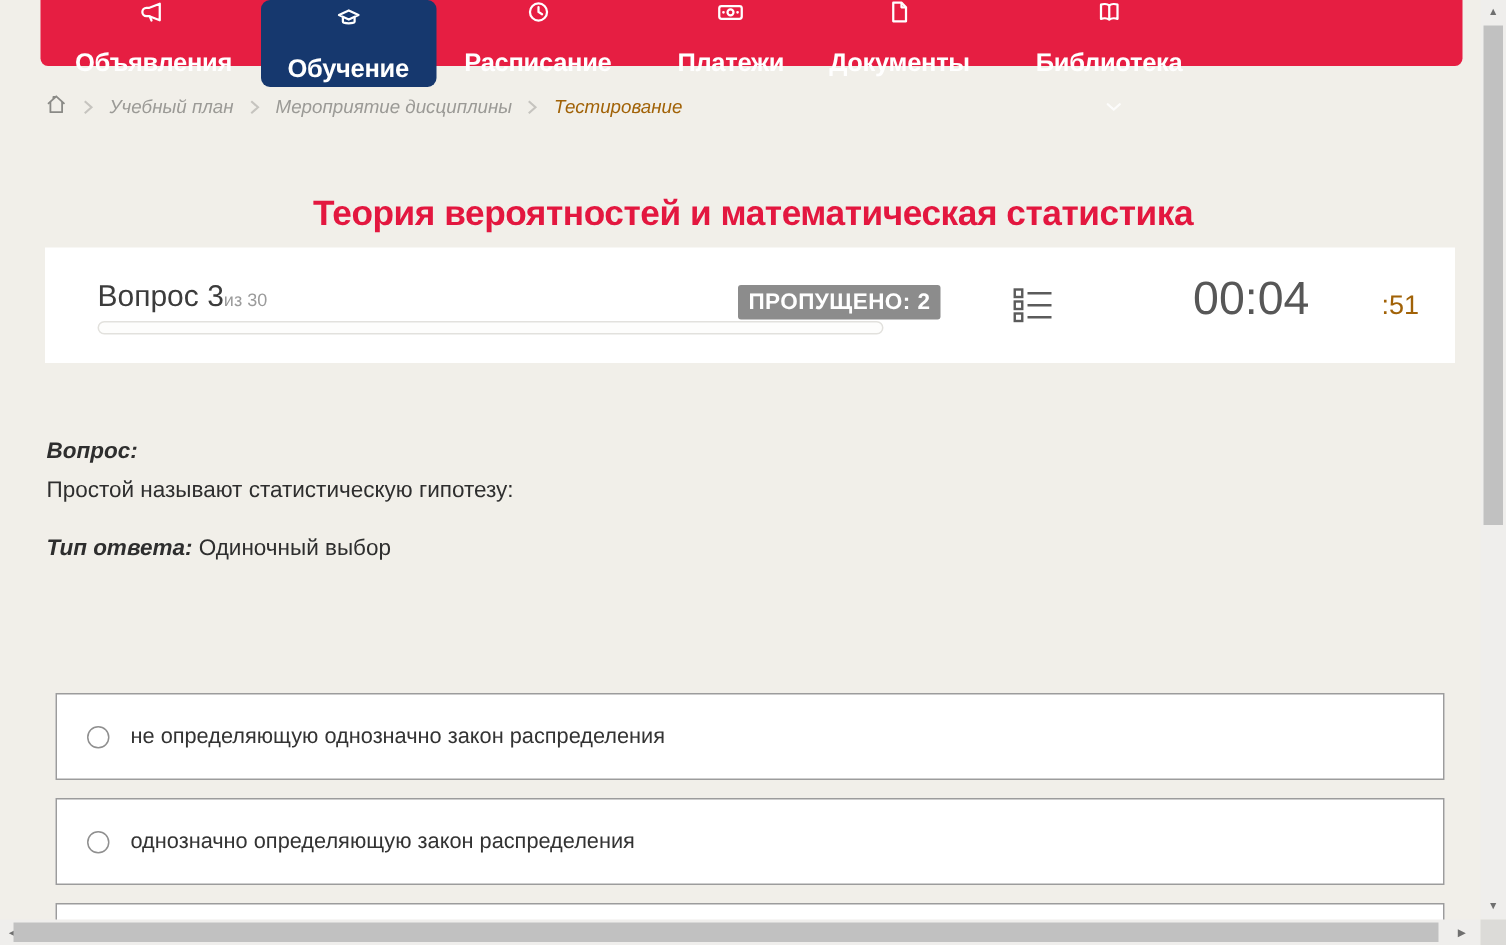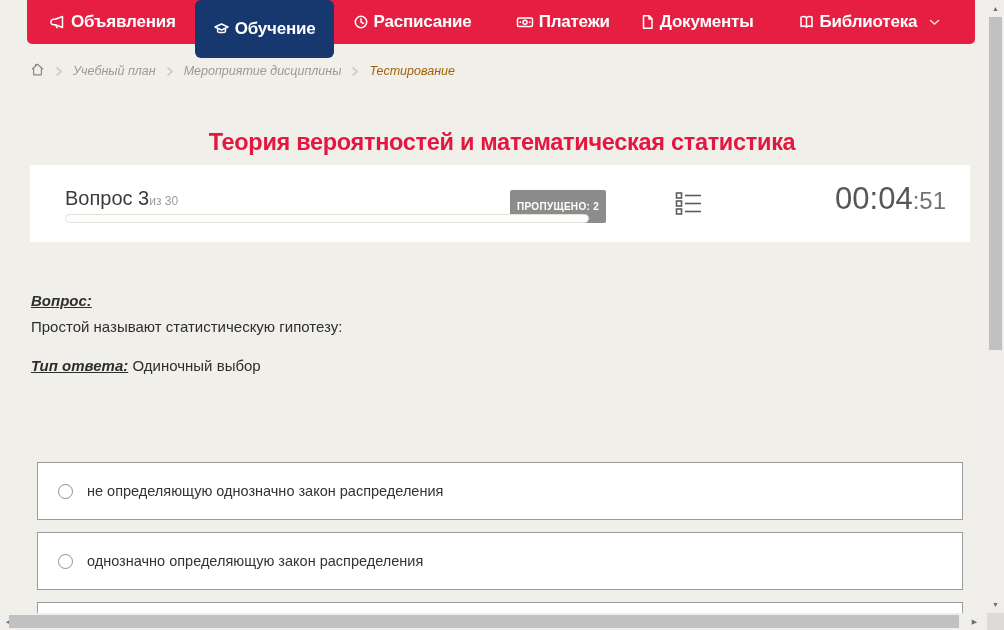--- a/index.html
+++ b/index.html
@@ -8,23 +8,24 @@
     background:#f1efe9;font-family:"Liberation Sans",sans-serif;
     -webkit-font-smoothing:antialiased;
   }
   
   .navbar{
     position:absolute;left:27px;top:0;width:948px;height:44px;
     background:#e61e42;border-radius:0 0 5px 5px;
     display:flex;align-items:flex-start;padding-left:8px;box-sizing:border-box;
   }
   .nav-tab{
-    display:flex;align-items:center;gap:5px;height:44px;padding:0 15px;
+    display:flex;align-items:center;gap:16px;height:44px;padding:0 15px;
     color:#fff;font-weight:700;font-size:17px;letter-spacing:-0.2px;cursor:pointer;
     white-space:nowrap;
+    flex-direction:column;
   }
   .nav-tab.active{
     background:#16386e;height:50px;border-radius:6px;padding:4px 18px;margin:0 4px;
   }
   .nav-tab .nicon{display:flex;align-items:center;}
   .nav-tab svg{display:block;}
   .chev{margin-left:7px;opacity:.85;display:flex;align-items:center;}
   .sp-lg{margin-left:14px;}
   
   .breadcrumb{
@@ -37,34 +38,34 @@
   
   .page-title{
     position:absolute;left:0;top:113px;width:100%;text-align:center;
     color:#e3173f;font-size:23.5px;font-weight:700;letter-spacing:-0.3px;
   }
   
   .quiz-panel{position:absolute;left:30px;top:165px;width:940px;height:77px;background:#ffffff;}
   .q-num{position:absolute;left:35px;top:22px;font-size:20px;color:#3c3c3c;}
   .q-total{font-size:12px;color:#9b9b9b;font-weight:400;}
   .badge{
-    position:absolute;left:480px;top:25px;background:#8c8c8c;color:#fff;
-    font-size:10px;font-weight:700;padding:11px 7px;border-radius:2px;letter-spacing:.3px;
+    position:absolute;left:462px;top:25px;background:#8c8c8c;color:#fff;
+    font-size:15px;font-weight:700;padding:3px 7px;border-radius:2px;letter-spacing:.3px;
   }
   .progress{
     position:absolute;left:35px;top:49px;width:522px;height:7px;
     border:1px solid #e2e1dd;border-radius:6px;background:#fdfdfc;overflow:hidden;
   }
   .progress-fill{height:100%;width:0;background:#e61e42;border-radius:6px;}
   .qlist-btn{position:absolute;left:645px;top:26px;cursor:pointer;}
   .timer{position:absolute;right:24px;top:16px;font-size:31px;color:#575757;}
-  .timer .sec{font-size:24px;color:#737373;}
+  .timer .sec{font-size:18px;color:#a16207;margin-left:48px;}
   
   .question{position:absolute;left:31px;top:292px;width:930px;font-size:15px;color:#2e2e2e;}
-  .q-label{font-weight:700;font-style:italic;text-decoration:underline;}
+  .q-label{font-weight:700;font-style:italic;}
   .q-text{margin-top:9px;}
   .answer-type{margin-top:22px;}
   
   .options{position:absolute;left:37px;top:462px;}
   .option{
     width:926px;height:58px;background:#fff;border:1px solid #9c9c9c;box-sizing:border-box;
     display:flex;align-items:center;padding-left:20px;gap:14px;margin-bottom:12px;cursor:pointer;
   }
   .radio{width:13px;height:13px;border:1px solid #8f8f8f;border-radius:50%;background:#fff;flex-shrink:0;}
   .option-label{font-size:14.5px;color:#333;}

